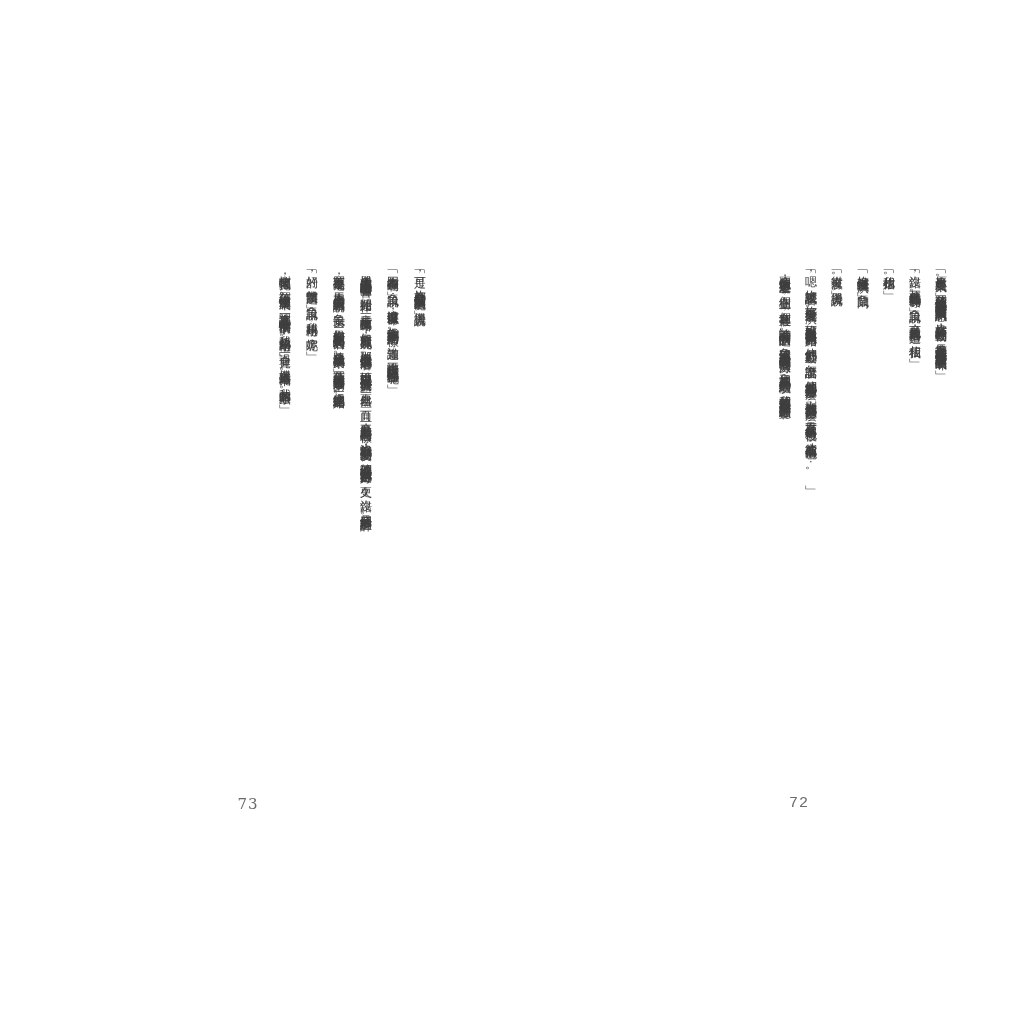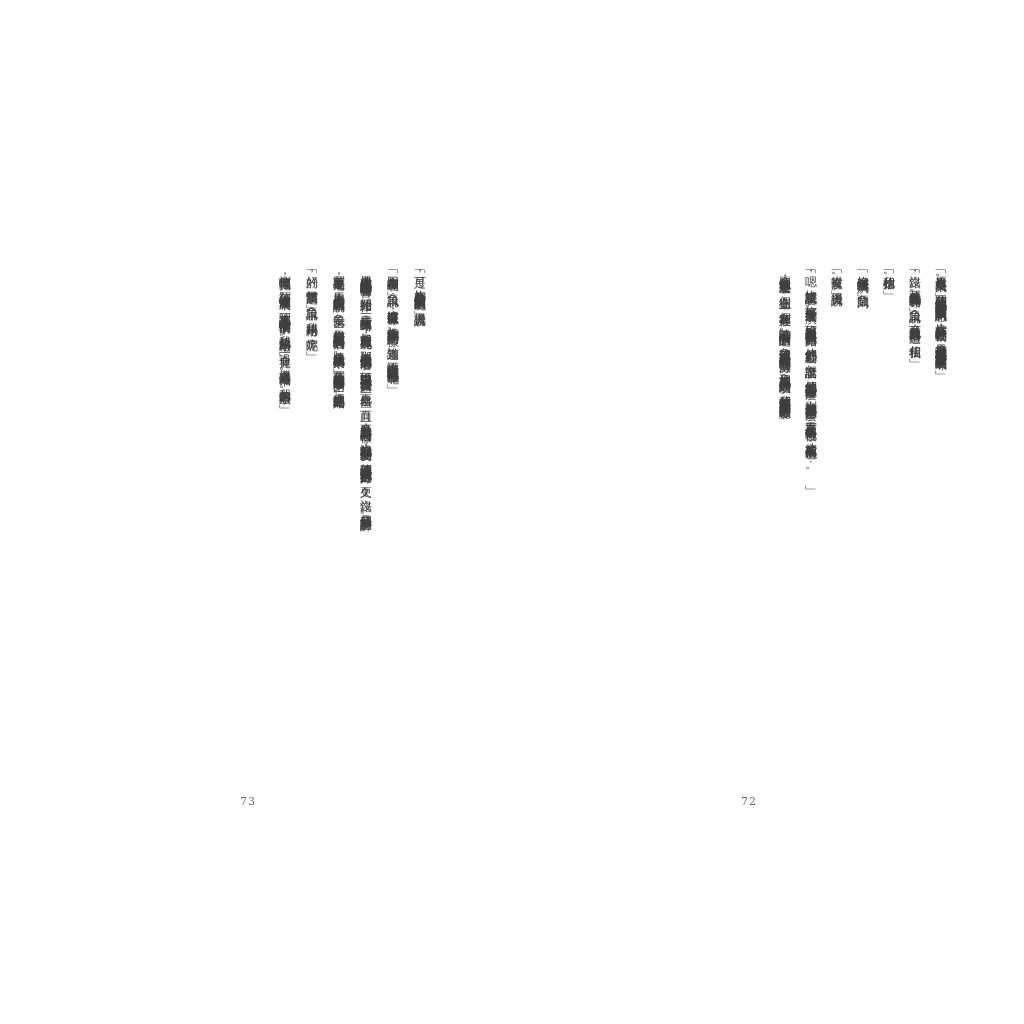--- a/index.html
+++ b/index.html
@@ -41,25 +41,25 @@
   .page-text p {
     margin: 0;
     padding: 0;
     text-indent: 2em;
   }
   .page-number {
     position: absolute;
     top: 795px;
     width: 40px;
     text-align: center;
-    font-size: 11px;
+    font-size: 15px;
     letter-spacing: 1px;
     color: #6a6a6a;
   }
-  .page-right .page-number { left: 729px; }
+  .page-right .page-number { left: 779px; font-family: Liberation Mono, monospace; }
   .page-left .page-number { left: 228px; }
 </style>
 </head>
 <body>
 
 <div class="spread">
 
   <section class="page page-right">
     <div class="page-text">
         <p>「原來妳是隻負鼠。」羅茲的電子腦快速搜尋資料庫中所有關於負鼠的訊息。「妳是有袋類的夜行動物，擅長在受到威脅時模仿死亡狀態並發出腐屍的氣味。」</p>

